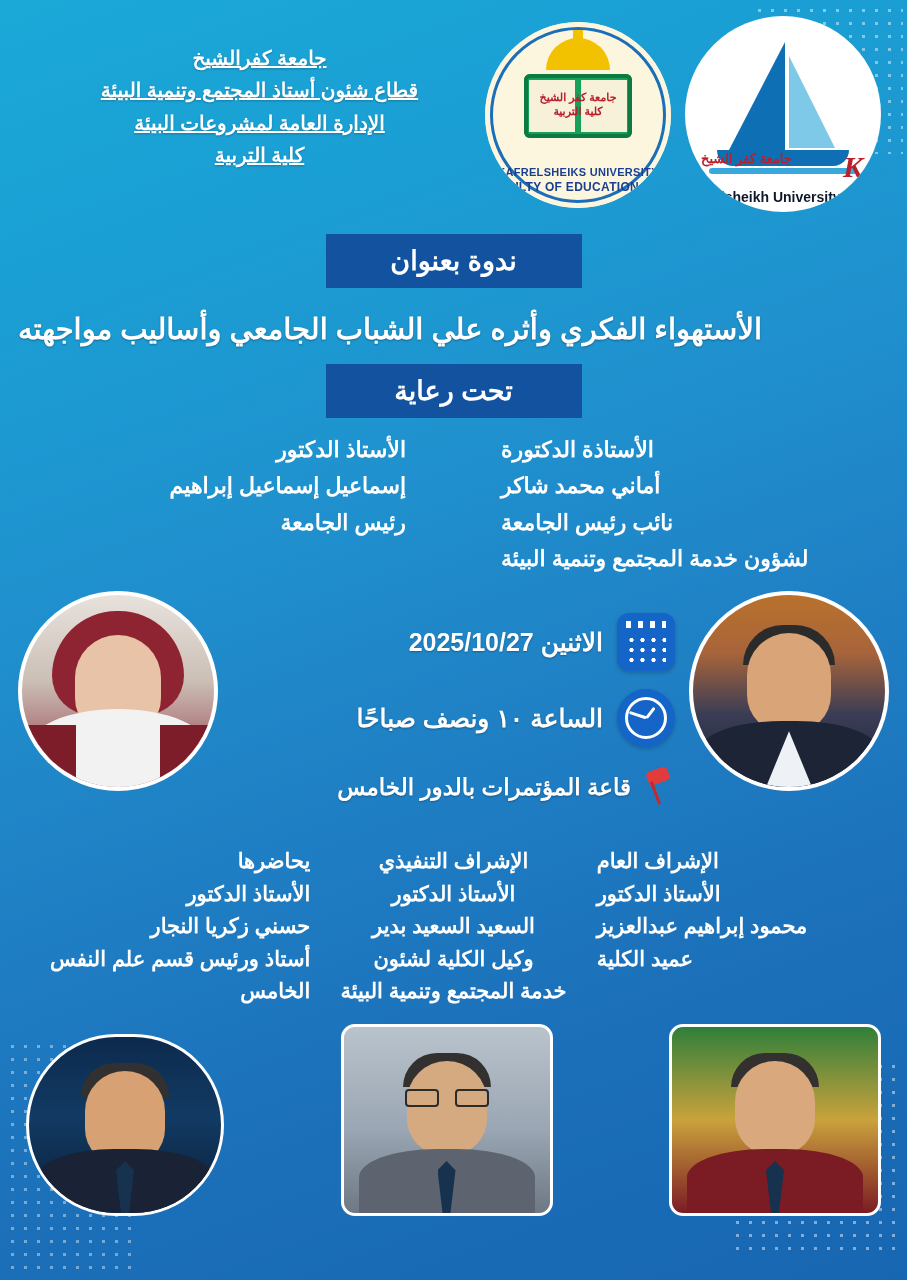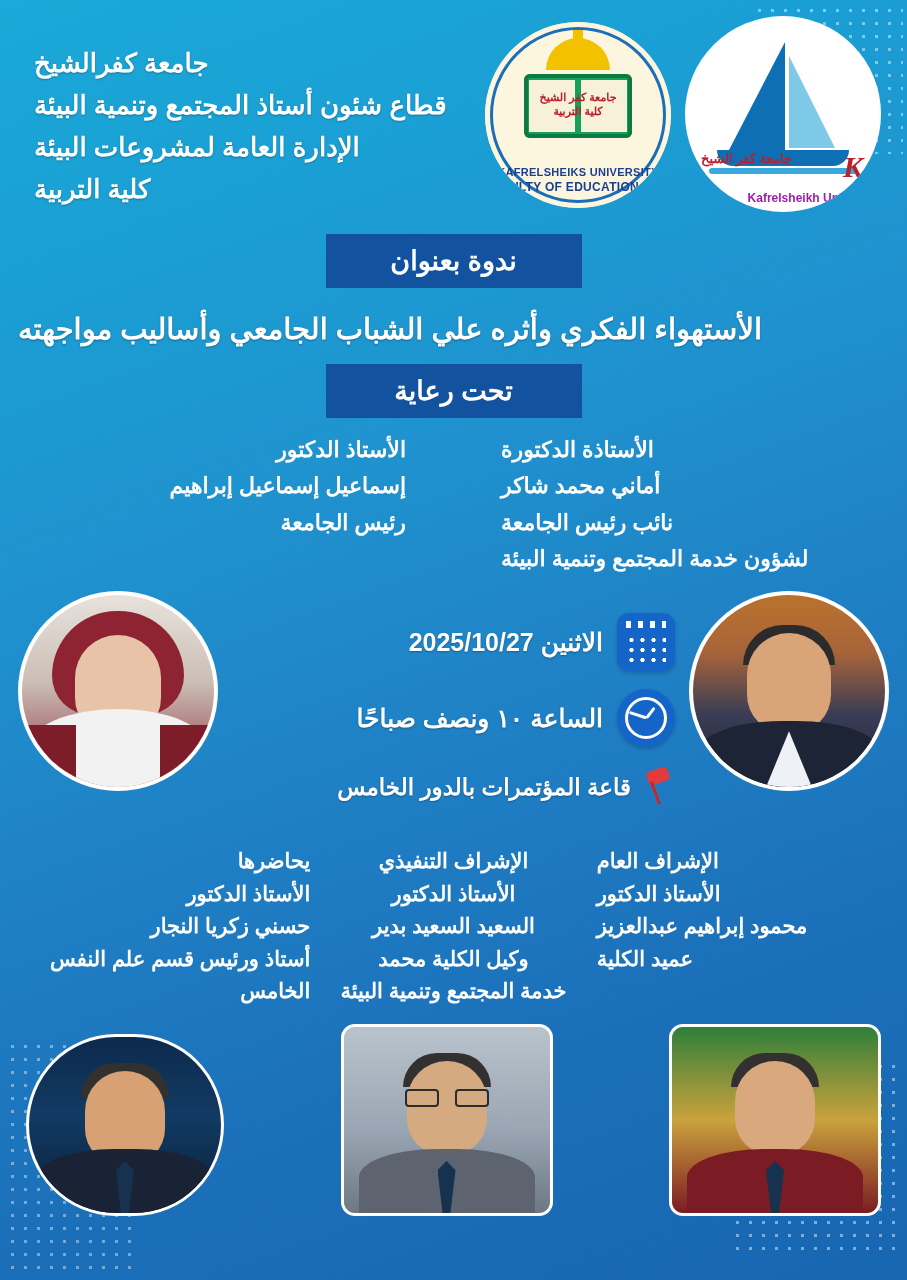--- a/index.html
+++ b/index.html
@@ -64,21 +64,21 @@
     width: 132px; height: 16px;
     background: #0f6fb5;
     border-radius: 0 0 60px 60px;
   }
   .boat .wave {
     position: absolute; left: 24px; top: 152px;
     width: 148px; height: 6px; background: #39a8dd; border-radius: 4px;
   }
   .ksu-text {
     position: absolute; bottom: 6px; width: 100%;
-    text-align: right; color: #a21caf; font-size: 12px; font-weight: bold;
+    text-align: left; color: #0f172a; font-size: 14px; font-weight: bold;
     line-height: 1.25;
   }
   .ksu-k {
     position: absolute; bottom: 28px; right: 18px;
     color: #b9202e; font-family: "Liberation Serif", serif;
     font-size: 30px; font-weight: bold; font-style: italic;
   }
   .ksu-ar {
     position: absolute; bottom: 46px; left: 16px;
     color: #b9202e; font-size: 13px; font-weight: bold;
@@ -119,28 +119,29 @@
     position: absolute; bottom: 30px; width: 100%; text-align: center;
     color: #1b3f8f; font-size: 11px; font-weight: bold; letter-spacing: .3px;
   }
   .seal .en-bot {
     position: absolute; bottom: 14px; width: 100%; text-align: left;
     color: #1b3f8f; font-size: 12px; font-weight: bold; letter-spacing: .3px;
   }
 
   .header-text {
     flex: 1;
-    text-align: left;
+    text-align: center;
     color: #ffffff;
     padding-top: 26px;
     padding-left: 12px;
     font-weight: bold;
-    font-size: 26px;
+    font-size: 20px;
     line-height: 1.62;
     text-shadow: 0 1px 2px rgba(0,0,0,.25);
+    text-decoration: underline;
   }
 
   
   .ribbon {
     background: #12529f;
     color: #fff;
     font-weight: bold;
     font-size: 27px;
     text-align: center;
     padding: 11px 10px;
@@ -453,21 +454,21 @@
       <div>الإشراف العام</div>
       <div>الأستاذ الدكتور</div>
       <div>محمود إبراهيم عبدالعزيز</div>
       <div>عميد الكلية</div>
     </div>
 
     <div class="credit">
       <div>الإشراف التنفيذي</div>
       <div>الأستاذ الدكتور</div>
       <div>السعيد السعيد بدير</div>
-      <div>وكيل الكلية محمد</div>
+      <div>وكيل الكلية لشئون</div>
       <div>خدمة المجتمع وتنمية البيئة</div>
     </div>
 
     <div class="credit right">
       <div>يحاضرها</div>
       <div>الأستاذ الدكتور</div>
       <div>حسني زكريا النجار</div>
       <div>أستاذ ورئيس قسم علم النفس الخامس</div>
     </div>
   </div>

